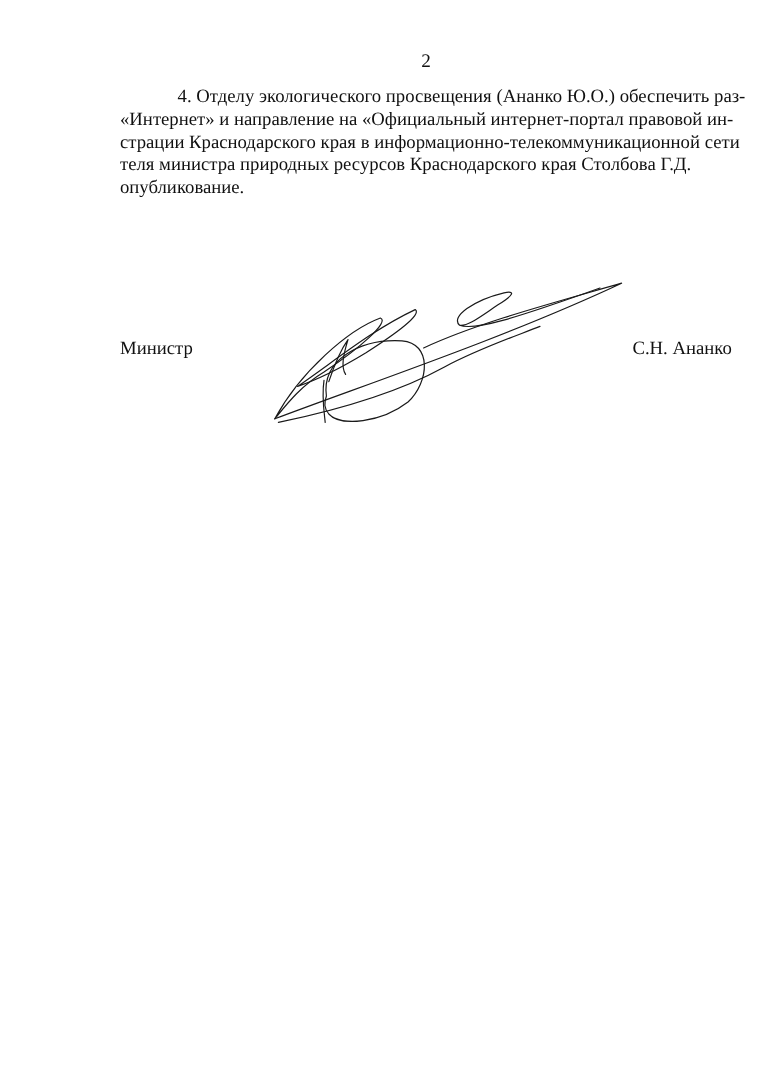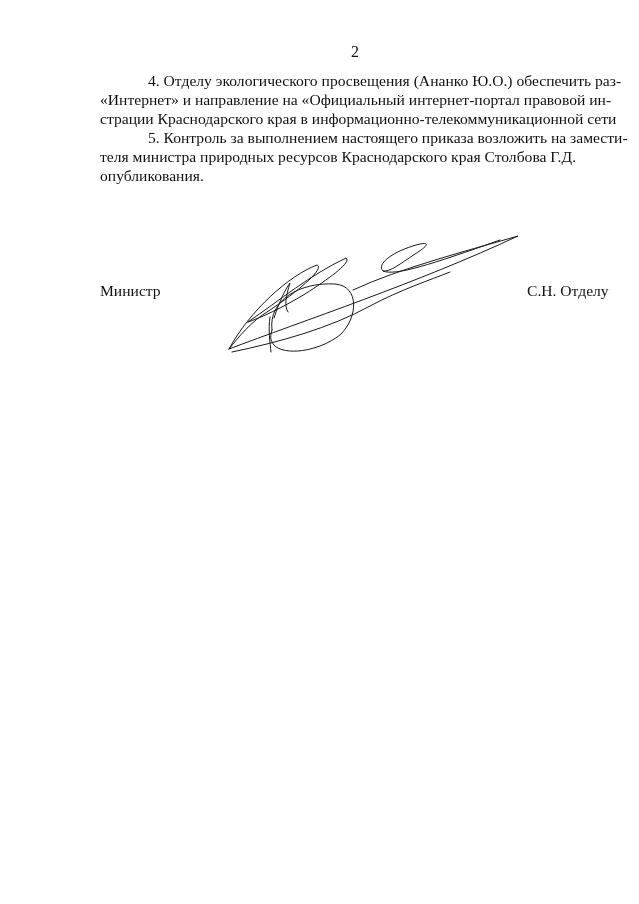--- a/index.html
+++ b/index.html
@@ -86,25 +86,24 @@
 
   <div class="page-number">2</div>
 
   <div class="body-text">
     <p class="para">
       <span class="ln first">4. Отделу экологического просвещения (Ананко Ю.О.) обеспечить раз-</span>
       <span class="ln">«Интернет» и направление на «Официальный интернет-портал правовой ин-</span>
       <span class="ln">страции Краснодарского края в информационно-телекоммуникационной сети</span>
     </p>
     <p class="para">
-      <span class="ln first">5. Контроль за выполнением настоящего приказа возложить на замести-</span>
       <span class="ln last">теля министра природных ресурсов Краснодарского края Столбова Г.Д.</span>
     </p>
     <p class="para">
-      <span class="ln last">опубликования.</span>
+      <span class="ln last">опубликование.</span>
     </p>
   </div>
 
   <div class="signature-block">
     <span class="sign-title">Министр</span>
 
     <svg class="signature-svg" width="639" height="130" viewBox="0 230 639 130" fill="none" stroke="#1a1a1a" stroke-width="1" stroke-linecap="round" stroke-linejoin="round">
 
       <path d="M229,349 C300,322 420,282 518,236 C470,250 400,268 353,290"></path>
 
@@ -115,16 +114,16 @@
       <path d="M272,330 C268,300 300,282 335,284 C360,286 358,318 340,335 C318,352 284,356 274,345 C270,340 270,336 272,330"></path>
 
       <path d="M274,318 C280,300 285,290 290,283 C286,296 284,306 288,312"></path>
       <path d="M270,317 C268,330 270,342 271,352"></path>
 
       <path d="M232,352 C280,342 330,328 370,306 C400,290 430,280 450,272"></path>
 
       <path d="M383,271 C375,264 395,250 420,244 C430,242 428,246 415,254 C400,264 390,272 383,271 C395,276 430,265 500,240"></path>
     </svg>
 
-    <span class="sign-name">С.Н. Отделу</span>
+    <span class="sign-name">С.Н. Ананко</span>
   </div>
 
 </div>
 
 </body></html>

